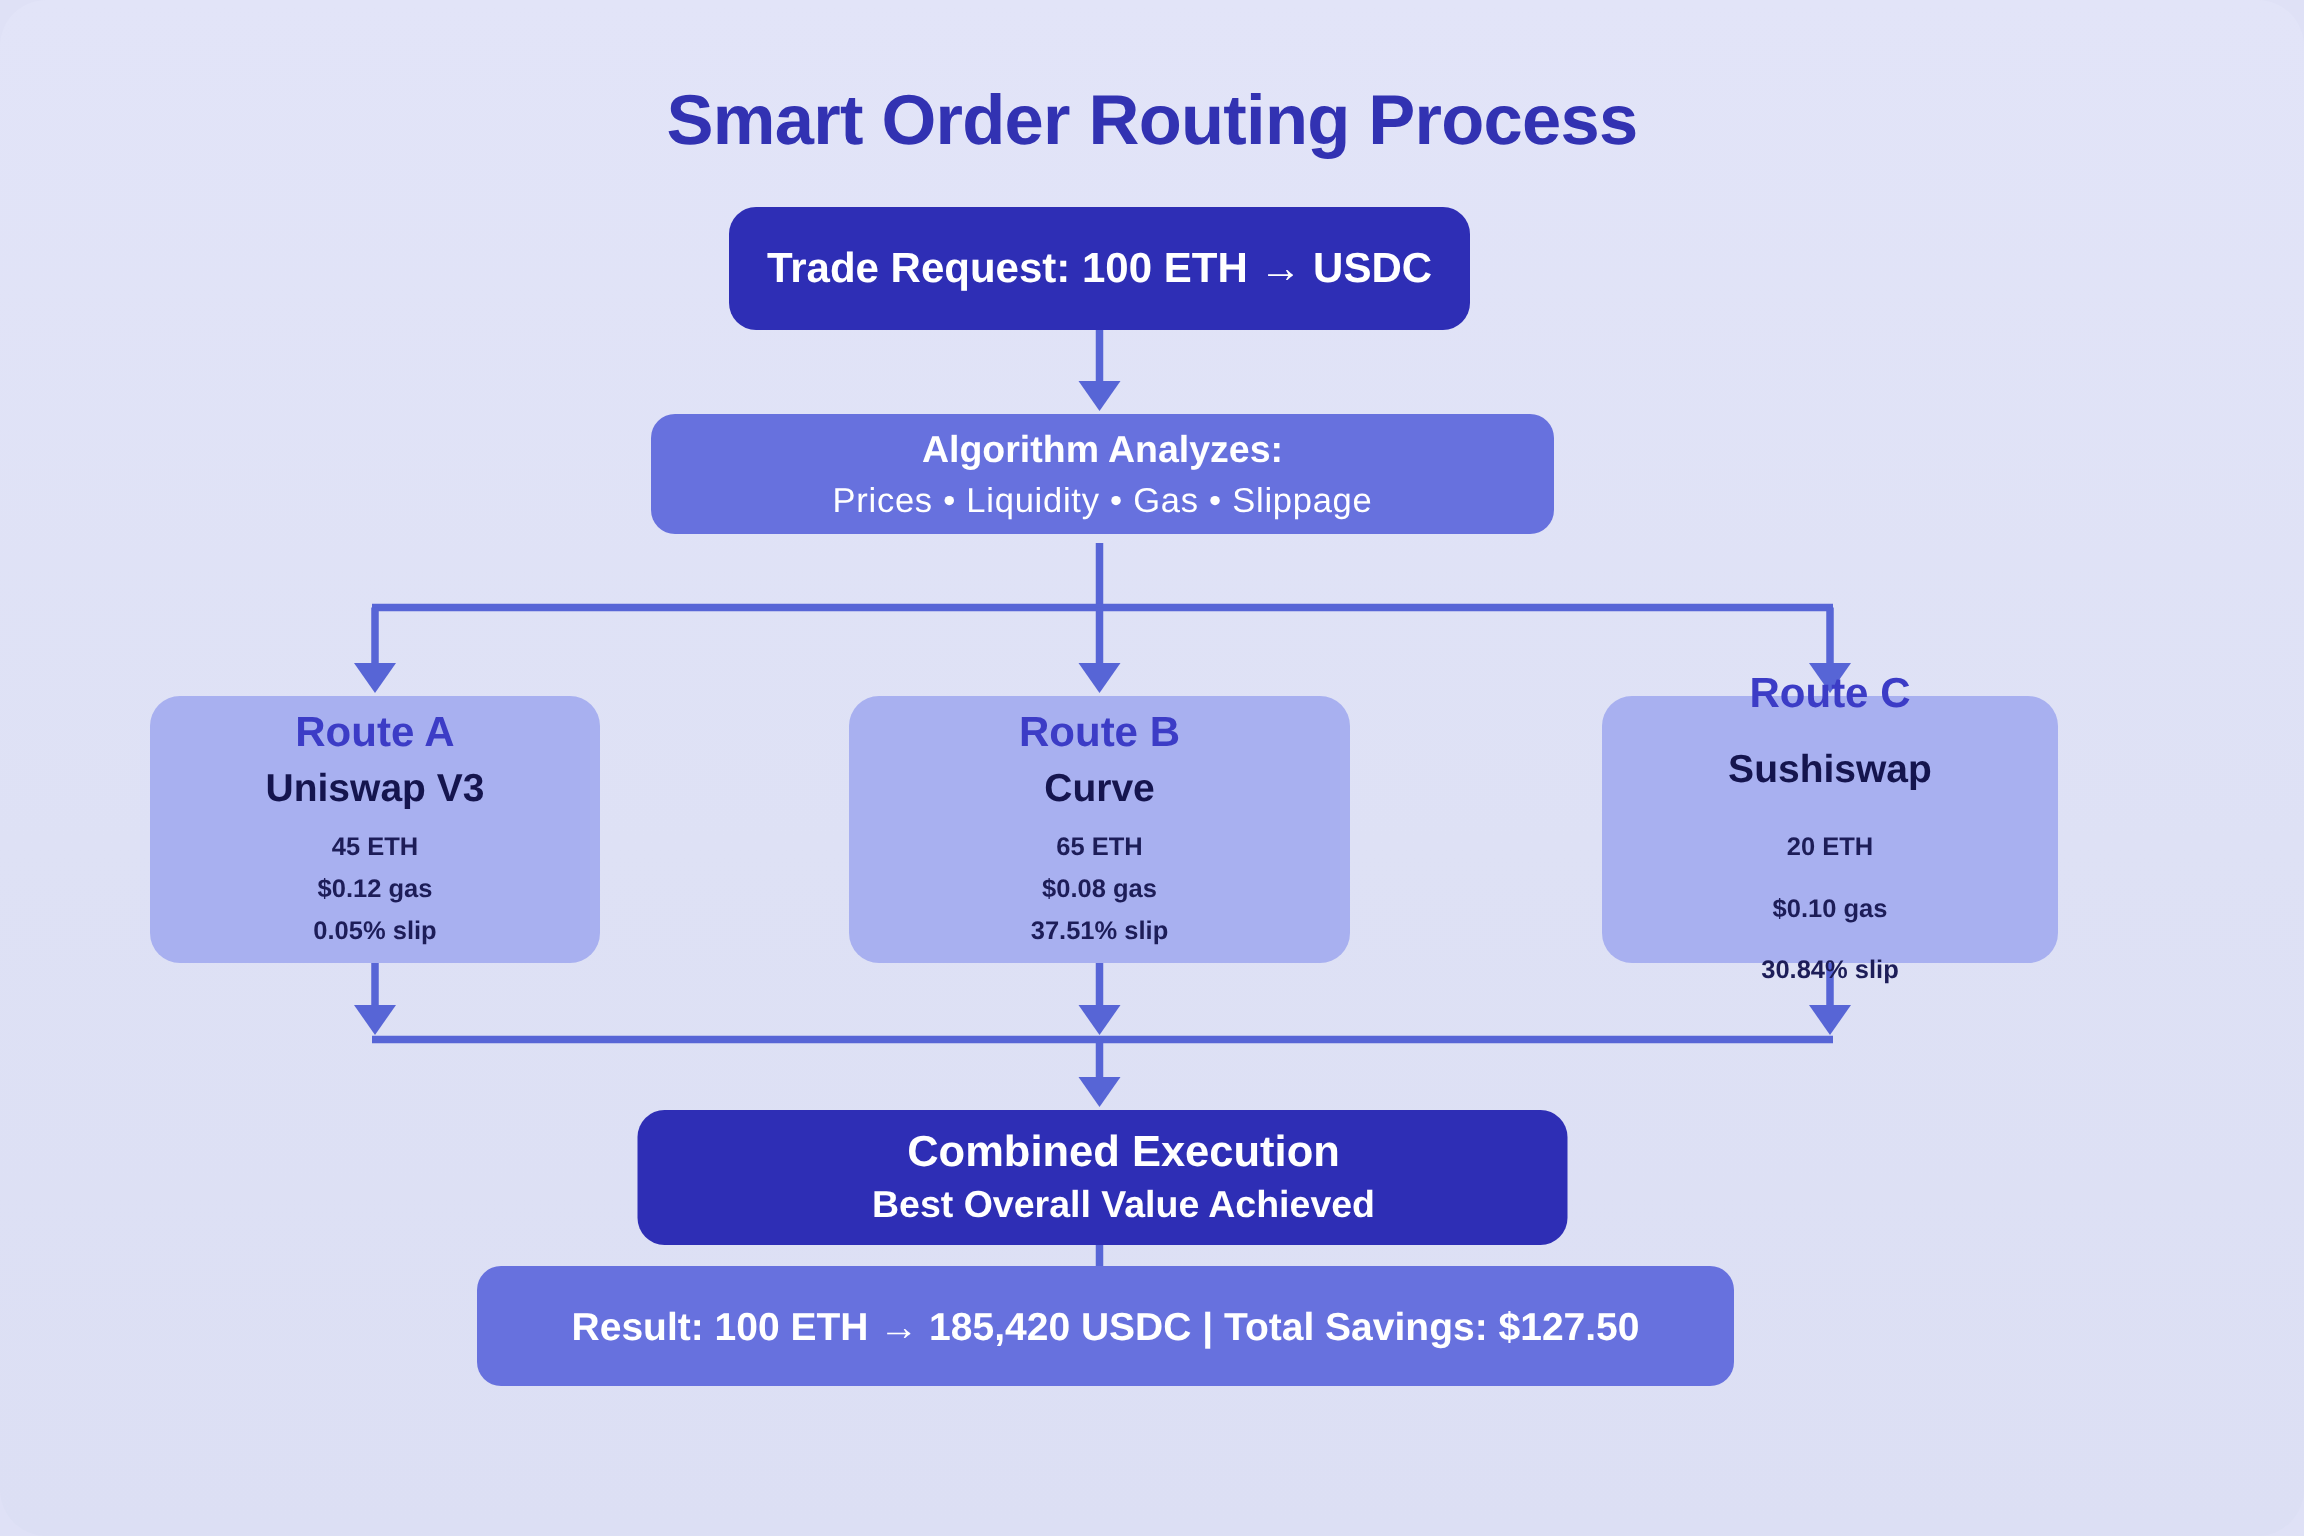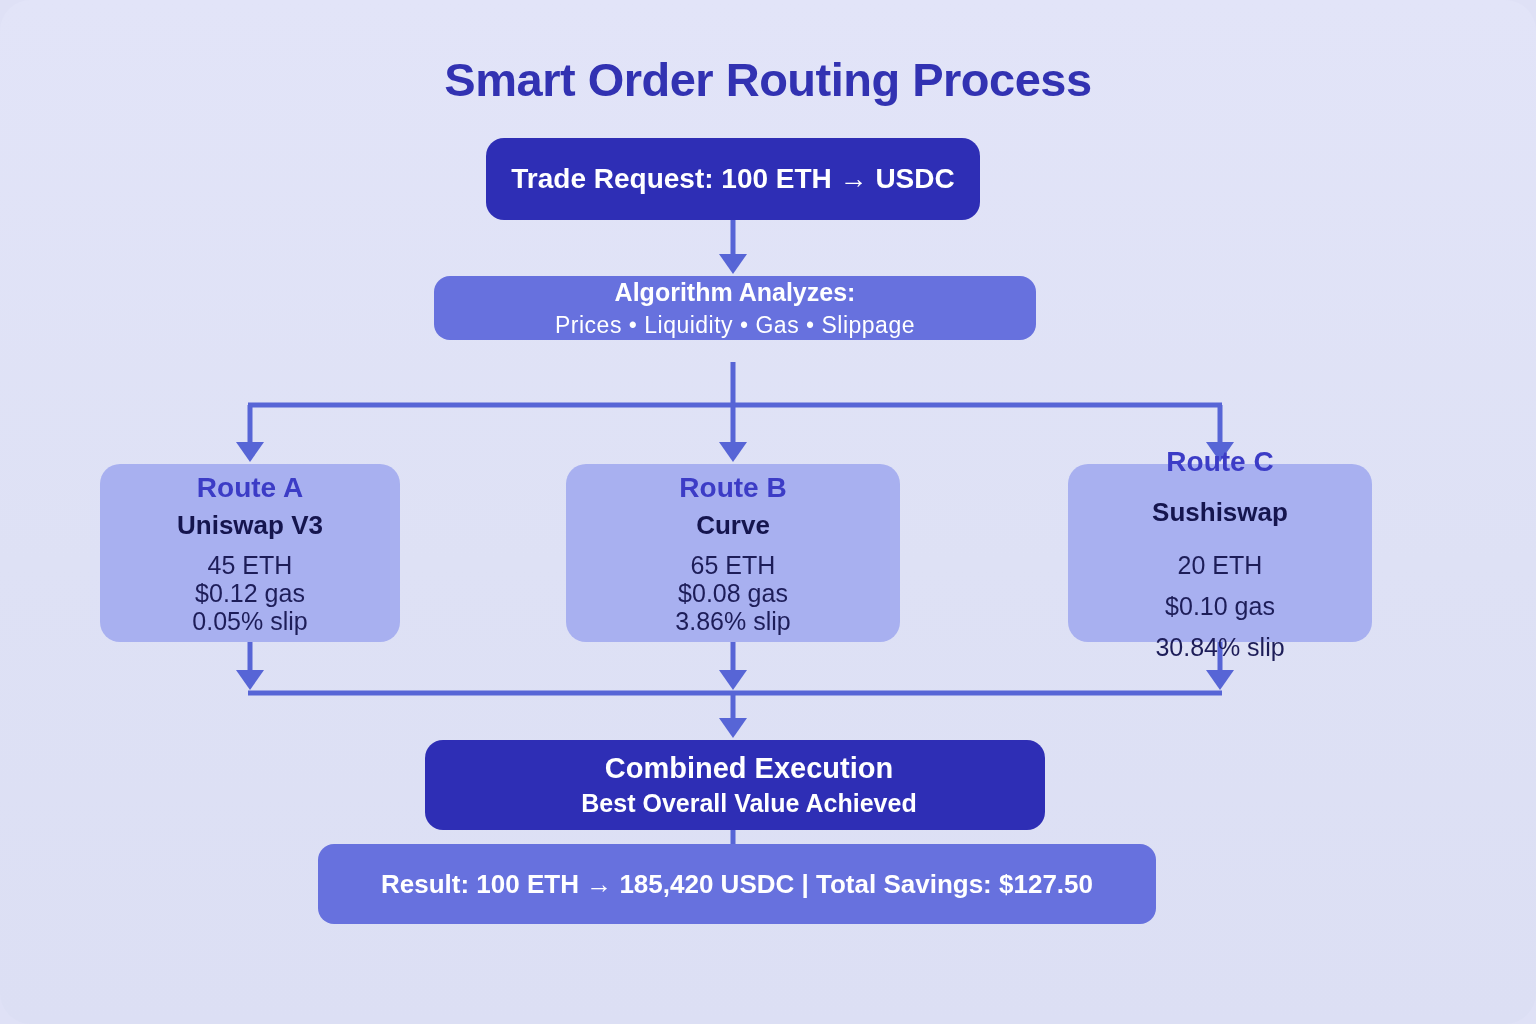--- a/index.html
+++ b/index.html
@@ -56,30 +56,30 @@
   }
   .light{
     background:var(--light-box);
     border-radius:20px;
   }
   .trade-node{
     left:486px;top:138px;width:494px;height:82px;
     font-size:28px;font-weight:700;
   }
   .algorithm-node{
-    left:434px;top:276px;width:602px;height:64px;
+    left:434px;top:276px;width:602px;height:80px;
   }
   .algorithm-node .line1{font-size:25px;font-weight:700;}
   .algorithm-node .line2{font-size:23px;font-weight:400;margin-top:5px;letter-spacing:0.5px;}
   .route-box{
     top:464px;height:178px;
   }
   .route-name{font-size:28px;font-weight:700;color:var(--route-heading);}
   .route-venue{font-size:26px;font-weight:700;color:var(--route-venue);margin-top:6px;}
-  .route-detail{font-size:25px;font-weight:400;color:var(--route-text);line-height:28px;}
+  .route-detail{font-size:17px;font-weight:700;color:var(--route-text);line-height:28px;}
   .route-detail.first{margin-top:10px;}
   .combined-node{
     left:425px;top:740px;width:620px;height:90px;padding-left:28px;
   }
   .combined-node .line1{font-size:29px;font-weight:700;}
   .combined-node .line2{font-size:25px;font-weight:700;margin-top:4px;}
   .result-node{
     left:318px;top:844px;width:838px;height:80px;
     font-size:26px;font-weight:700;
   }
@@ -147,21 +147,21 @@
     <div class="route-detail first">45 ETH</div>
     <div class="route-detail">$0.12 gas</div>
     <div class="route-detail">0.05% slip</div>
   </div>
 
   <div class="node light route-box" style="left:566px;width:334px;">
     <div class="route-name">Route B</div>
     <div class="route-venue">Curve</div>
     <div class="route-detail first">65 ETH</div>
     <div class="route-detail">$0.08 gas</div>
-    <div class="route-detail">3.86% slip</div>
+    <div class="route-detail">37.51% slip</div>
   </div>
 
   <div class="node light route-box" style="left:1068px;width:304px;gap:13px;">
     <div class="route-name">Route C</div>
     <div class="route-venue">Sushiswap</div>
     <div class="route-detail first">20 ETH</div>
     <div class="route-detail">$0.10 gas</div>
     <div class="route-detail">30.84% slip</div>
   </div>
 

